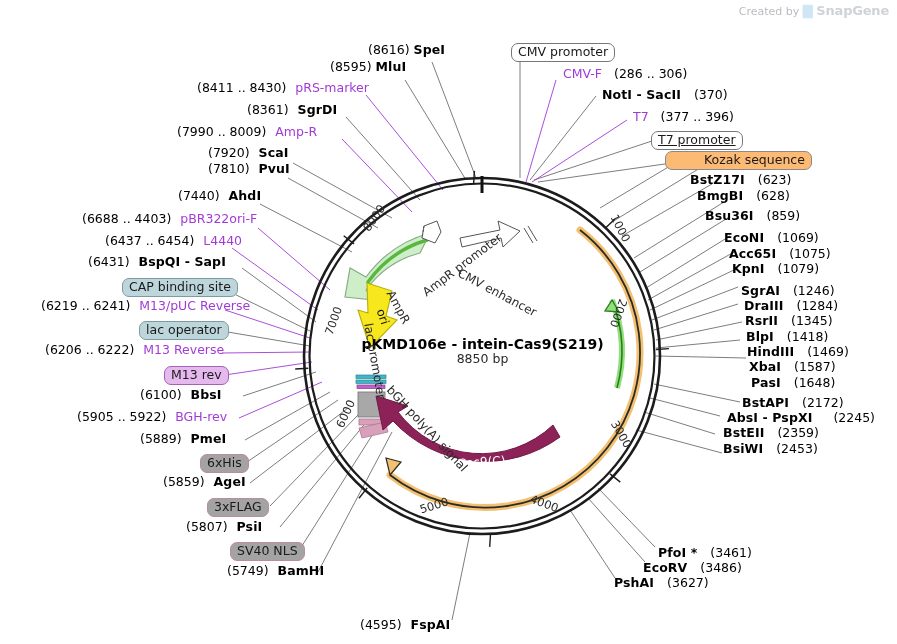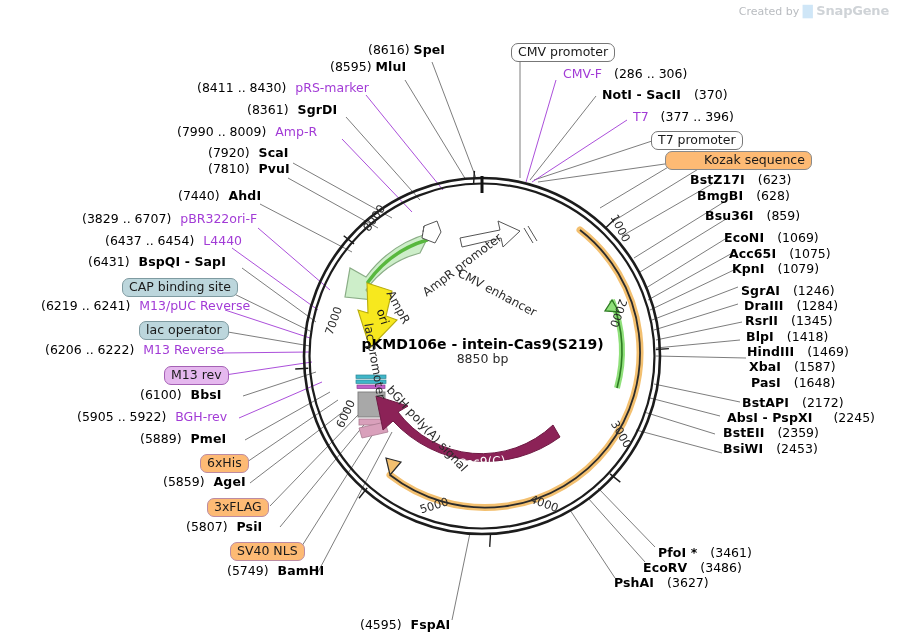--- a/index.html
+++ b/index.html
@@ -53,21 +53,21 @@
     padding: 1px 6px 2px 6px;
     border: 1px solid #777;
     border-radius: 7px;
     background: #ffffff;
     color: #1a1a1a;
     line-height: 1.1;
   }
   .boxlbl.gray { background: #fdba74; border-color: #8a8a8a; padding-left: 38px; }
   .boxlbl.teal { background: #bcd6dc; border-color: #7f9ba1; }
   .boxlbl.violet { background: #e5b8ee; border-color: #a561b5; }
-  .boxlbl.pink { background: #fdba74; border-color: #bb8ba3; text-align: center; }
+  .boxlbl.pink { background: #a3a3a3; border-color: #bb8ba3; text-align: center; }
   .watermark {
     position: absolute;
     right: 8px;
     top: 3px;
     font-size: 11px;
     color: #b9bcc0;
     white-space: nowrap;
   }
   .watermark .brand {
     color: #cfd3d7;
@@ -317,21 +317,21 @@
     <span class="pos" style="margin-left:8px;">(286 .. 306)</span>
   </div>
   <div class="lbl enz" style="left:602px; top:89px;">
     <span class="nm">NotI  -  SacII</span>
     <span class="pos" style="margin-left:9px;">(370)</span>
   </div>
   <div class="lbl primer" style="left:633px; top:111px;">
     <span class="nm">T7</span>
     <span class="pos" style="margin-left:8px;">(377 .. 396)</span>
   </div>
-  <div class="boxlbl" style="left:651px; top:131px;">T7 promoter</div>
+  <div class="boxlbl" style="left:651px; top:131px;text-decoration:underline;">T7 promoter</div>
   <div class="boxlbl gray" style="left:665px; top:151px;">Kozak sequence</div>
 
   <div class="lbl primer" style="left:197px; top:82px;">
     <span class="pos">(8411 .. 8430)</span>
     <span class="nm" style="margin-left:5px;">pRS-marker</span>
   </div>
   <div class="lbl enz" style="left:247px; top:104px;">
     <span class="pos">(8361)</span>
     <span class="nm" style="margin-left:5px;">SgrDI</span>
   </div>
@@ -345,21 +345,21 @@
   </div>
   <div class="lbl enz" style="left:208px; top:163px;">
     <span class="pos">(7810)</span>
     <span class="nm" style="margin-left:5px;">PvuI</span>
   </div>
   <div class="lbl enz" style="left:178px; top:190px;">
     <span class="pos">(7440)</span>
     <span class="nm" style="margin-left:5px;">AhdI</span>
   </div>
   <div class="lbl primer" style="left:82px; top:213px;">
-    <span class="pos">(3829 .. 6707)</span>
+    <span class="pos">(6688 .. 4403)</span>
     <span class="nm" style="margin-left:5px;">pBR322ori-F</span>
   </div>
   <div class="lbl primer" style="left:105px; top:235px;">
     <span class="pos">(6437 .. 6454)</span>
     <span class="nm" style="margin-left:5px;">L4440</span>
   </div>
   <div class="lbl enz" style="left:88px; top:256px;">
     <span class="pos">(6431)</span>
     <span class="nm" style="margin-left:5px;text-align:right;">BspQI  -  SapI</span>
   </div>

